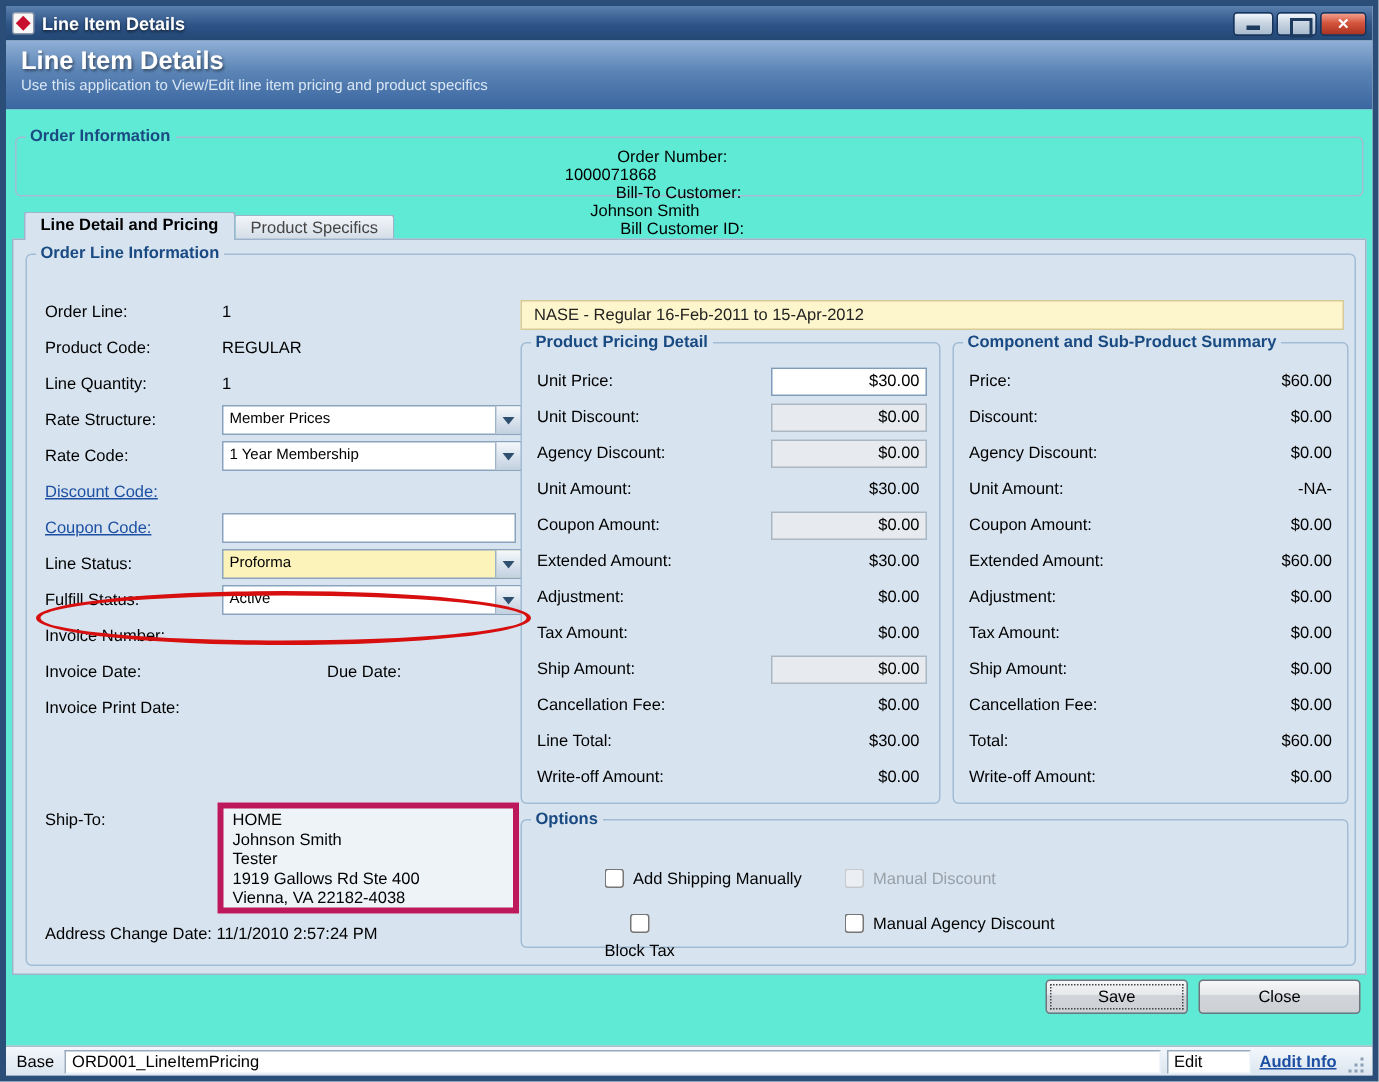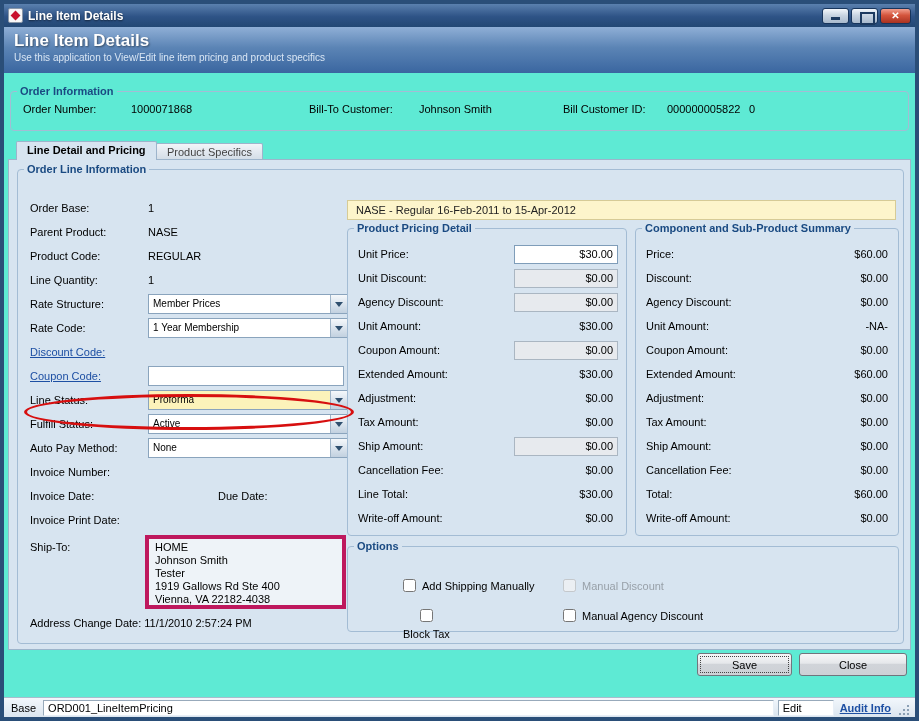--- a/index.html
+++ b/index.html
@@ -21,21 +21,21 @@
   .header{height:46px;background:linear-gradient(180deg,#8fafd6 0%,#5b84b5 45%,#3a66a0 100%);padding:4px 10px;flex:0 0 auto;}
   .header-title{color:#fff;font-size:17px;font-weight:bold;text-shadow:1px 1px 2px rgba(0,0,0,.45);}
   .header-subtitle{color:#d9e6f4;font-size:10px;margin-top:1px;}
   
   .content{position:relative;flex:1;background:#5eead4;}
   fieldset{position:absolute;border:1px solid #a3bcd4;border-radius:4px;padding:0;background:transparent;}
   legend{font-size:11px;font-weight:bold;color:#1a4a82;padding:0 3px;margin-left:6px;}
   .lab{font-size:11px;color:#000;}
   
   .oi-fieldset{left:6px;top:12px;width:899px;height:46px;}
-  .oi-row{display:flex;align-items:center;height:20px;padding-left:12px;font-size:11px;margin-top:2px;}
+  .oi-row{display:flex;align-items:center;height:20px;padding-left:12px;font-size:11px;margin-top:2px;flex-direction:column;}
   .w108{width:108px;} .w178{width:178px;} .w110{width:110px;} .w144{width:144px;} .w104{width:104px;} .w82{width:82px;}
   
   .tab{position:absolute;font-size:11px;padding:0 10px;line-height:17px;border:1px solid #9db4cb;border-bottom:none;border-radius:2px 2px 0 0;cursor:pointer;}
   .tab.active{left:12px;top:68px;height:19px;background:#d7e4f0;font-weight:bold;z-index:3;}
   .tab.inactive{left:152px;top:70px;height:17px;background:linear-gradient(180deg,#f2f5f9,#d2dce6);color:#444;z-index:1;}
   .tab-panel{position:absolute;left:4px;top:86px;width:903px;height:491px;border:1px solid #9db4cb;background:#d7e4f0;z-index:2;}
   .ol-fieldset{left:8px;top:3px;width:887px;height:481px;}
   
   .left-col{position:absolute;left:0;top:21px;width:334px;}
   .lrow{display:flex;align-items:center;height:24px;padding-left:12px;font-size:11px;}
@@ -121,26 +121,22 @@
 
     <div class="tab active">Line Detail and Pricing</div>
     <div class="tab inactive">Product Specifics</div>
 
     <div class="tab-panel">
       <fieldset class="ol-fieldset">
         <legend>Order Line Information</legend>
 
         <div class="left-col">
           <div class="lrow">
-            <span class="lab">Order Base:</span>
+            <span class="lab">Order Line:</span>
             <span class="lab">1</span>
-          </div>
-          <div class="lrow">
-            <span class="lab">Parent Product:</span>
-            <span class="lab">NASE</span>
           </div>
           <div class="lrow">
             <span class="lab">Product Code:</span>
             <span class="lab">REGULAR</span>
           </div>
           <div class="lrow">
             <span class="lab">Line Quantity:</span>
             <span class="lab">1</span>
           </div>
           <div class="lrow">
@@ -174,29 +170,20 @@
               <span class="combo-text">Proforma</span>
               <span class="combo-btn">
                   <span class="arrow"></span>
                 </span>
             </div>
           </div>
           <div class="lrow">
             <span class="lab">Fulfill Status:</span>
             <div class="combo">
               <span class="combo-text">Active</span>
-              <span class="combo-btn">
-                  <span class="arrow"></span>
-                </span>
-            </div>
-          </div>
-          <div class="lrow">
-            <span class="lab">Auto Pay Method:</span>
-            <div class="combo">
-              <span class="combo-text">None</span>
               <span class="combo-btn">
                   <span class="arrow"></span>
                 </span>
             </div>
           </div>
           <div class="lrow">
             <span class="lab">Invoice Number:</span>
           </div>
           <div class="lrow">
             <span class="lab">Invoice Date:</span>

